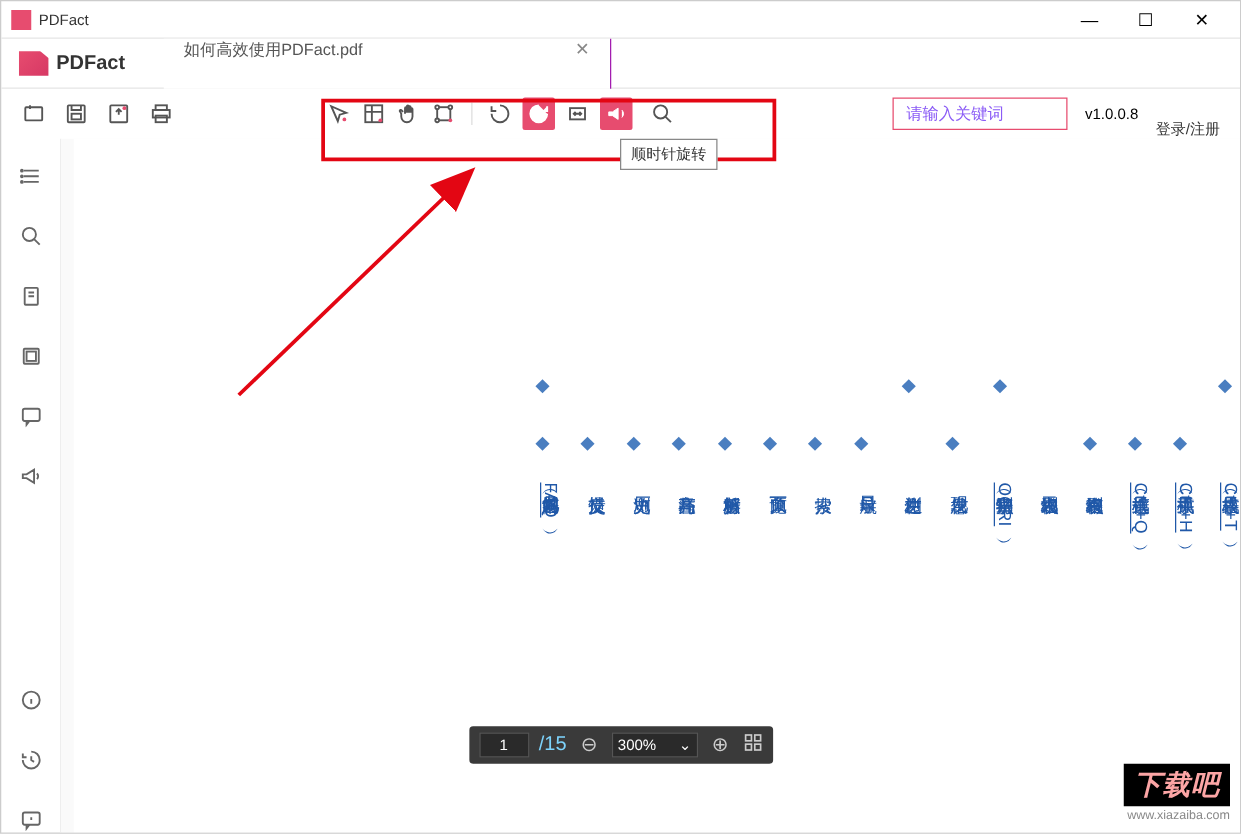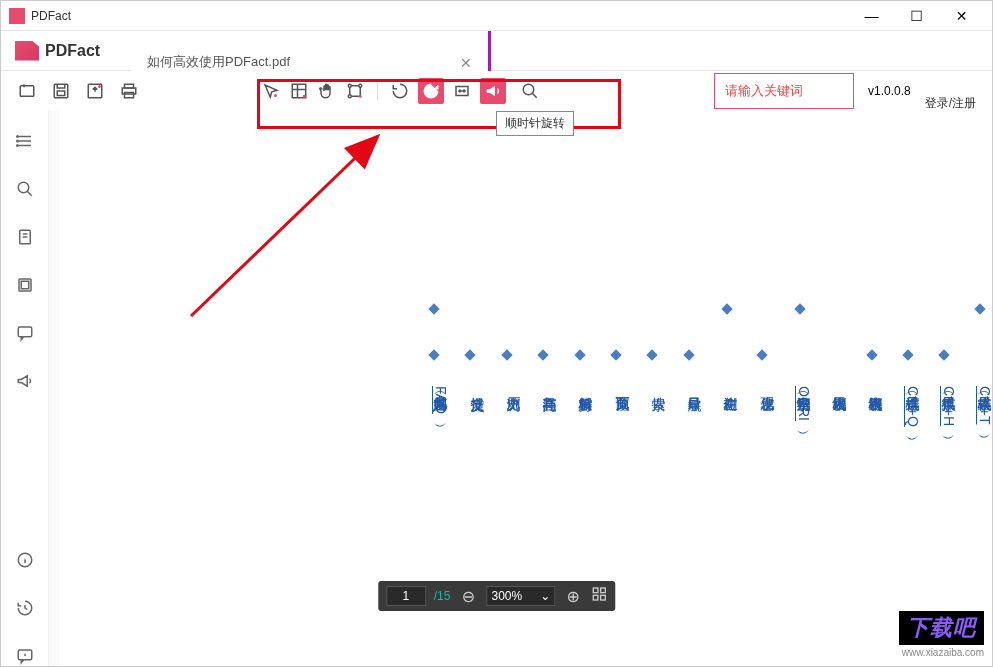--- a/index.html
+++ b/index.html
@@ -10,35 +10,35 @@
     .titlebar-icon { width: 16px; height: 16px; background: #e74c6f; margin-right: 6px; }
     .titlebar-title { font-size: 12px; color: #333; flex: 1; }
     .win-controls { display: flex; gap: 0; }
     .win-btn { width: 45px; height: 28px; display: flex; align-items: center; justify-content: center; cursor: pointer; font-size: 14px; }
     
     
     .header { height: 40px; display: flex; align-items: center; border-bottom: 1px solid #e5e5e5; }
     .logo-area { width: 130px; display: flex; align-items: center; padding-left: 14px; gap: 6px; }
     .logo-icon { width: 24px; height: 20px; background: linear-gradient(135deg, #e74c6f, #d63864); clip-path: polygon(0 0, 70% 0, 100% 30%, 100% 100%, 0 100%); }
     .logo-text { font-size: 16px; font-weight: bold; color: #333; }
-    .tab { height: 40px; display: flex; align-items: flex-end; padding: 0 16px; border-right: 3px solid #a21caf; gap: 170px; background: #fff; }
+    .tab { height: 40px; display: flex; align-items: flex-start; padding: 0 16px; border-right: 1px solid #a21caf; gap: 170px; background: #fff; }
     .tab-label { font-size: 13px; color: #555; }
     .tab-close { color: #888; cursor: pointer; font-size: 14px; }
     
     
     .toolbar { height: 40px; display: flex; align-items: center; padding: 0 16px; position: relative; }
     .toolbar-left { display: flex; gap: 14px; align-items: center; }
     .toolbar-center { display: flex; gap: 8px; align-items: center; position: absolute; left: 260px; }
     .toolbar-right { margin-left: auto; display: flex; align-items: center; gap: 14px; }
     .tb-icon { width: 20px; height: 20px; display: flex; align-items: center; justify-content: center; cursor: pointer; color: #555; }
     .tb-icon svg { width: 18px; height: 18px; }
     .tb-sep { width: 1px; height: 18px; background: #ddd; margin: 0 4px; }
     .tb-icon.active { background: #e74c6f; border-radius: 2px; padding: 3px; width: 26px; height: 26px; }
     .tb-icon.active svg { stroke: #fff; fill: #fff; }
-    .search-box { border: 1px solid #e74c6f; padding: 4px 10px; font-size: 13px; color: #ef4444; width: 140px; height: 36px; display: flex; align-items: center; }
+    .search-box { border: 1px solid #e74c6f; padding: 4px 10px; font-size: 13px; color: #8b5cf6; width: 140px; height: 26px; display: flex; align-items: center; }
     .version { font-size: 12px; color: #000000; }
     .login-link { font-size: 12px; color: #333; cursor: pointer; margin-top: 24px; }
     
     
     .highlight-box { position: absolute; top: 78px; left: 256px; width: 364px; height: 50px; border: 3px solid #e30613; z-index: 10; pointer-events: none; }
     
     
     .tooltip { position: absolute; top: 110px; left: 495px; background: #fff; border: 1px solid #888; padding: 3px 8px; font-size: 12px; color: #333; z-index: 11; }
     
     
@@ -53,28 +53,28 @@
     .content { flex: 1; background: #fafafa; position: relative; overflow: hidden; }
     .page { position: absolute; top: 0; left: 10px; right: 0; bottom: 0; background: #fff; }
     
     
     .toc-item { position: absolute; writing-mode: vertical-rl; text-orientation: mixed; color: #2058a8; font-size: 14px; text-decoration: underline; white-space: nowrap; }
     .diamond { position: absolute; width: 8px; height: 8px; background: #4a7ec0; transform: rotate(45deg); }
     
     
     .bottom-controls { position: absolute; bottom: 55px; left: 50%; transform: translateX(-50%); background: #3a3a3a; border-radius: 3px; display: flex; align-items: center; height: 30px; padding: 0 8px; gap: 8px; z-index: 20; }
     .page-input { background: #2a2a2a; border: 1px solid #555; color: #fff; width: 40px; height: 20px; text-align: center; font-size: 12px; }
-    .page-total { color: #14b8a6; font-size: 12px; }
+    .page-total { color: #7dd3fc; font-size: 16px; }
     .zoom-btn { color: #ccc; cursor: pointer; font-size: 16px; width: 20px; text-align: center; }
     .zoom-select { background: #2a2a2a; border: 1px solid #555; color: #fff; height: 20px; font-size: 12px; padding: 0 4px; display: flex; align-items: center; gap: 18px; }
     .grid-icon { color: #ccc; cursor: pointer; }
     
     
     .watermark { position: absolute; bottom: 8px; right: 8px; text-align: right; z-index: 30; }
-    .wm-logo { background: #000; color: #8b5cf6; font-weight: bold; font-size: 22px; padding: 2px 8px; font-style: italic; letter-spacing: 1px; font-family: Liberation Serif, serif; }
+    .wm-logo { background: #000; color: #fca5a5; font-weight: bold; font-size: 22px; padding: 2px 8px; font-style: italic; letter-spacing: 1px; font-family: Liberation Serif, serif; }
     .wm-url { font-size: 10px; color: #888; margin-top: 2px; }
   </style>
 </head>
 <body>
 
 <div class="titlebar">
   <div class="titlebar-icon"></div>
   <div class="titlebar-title">PDFact</div>
   <div class="win-controls">
     <div class="win-btn">—</div>

